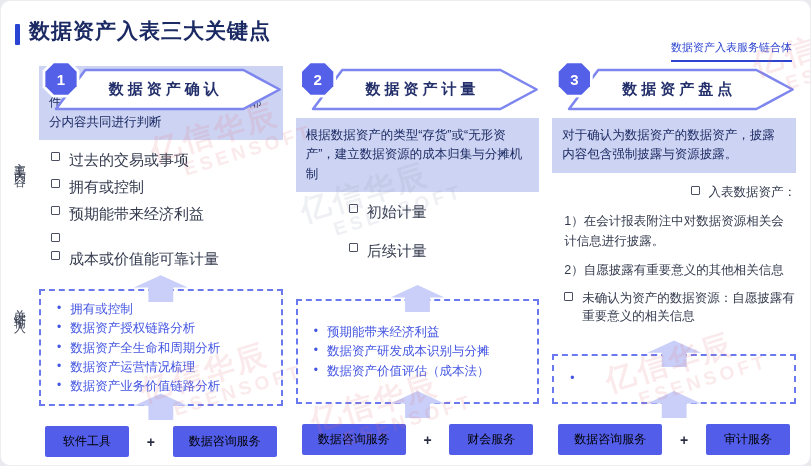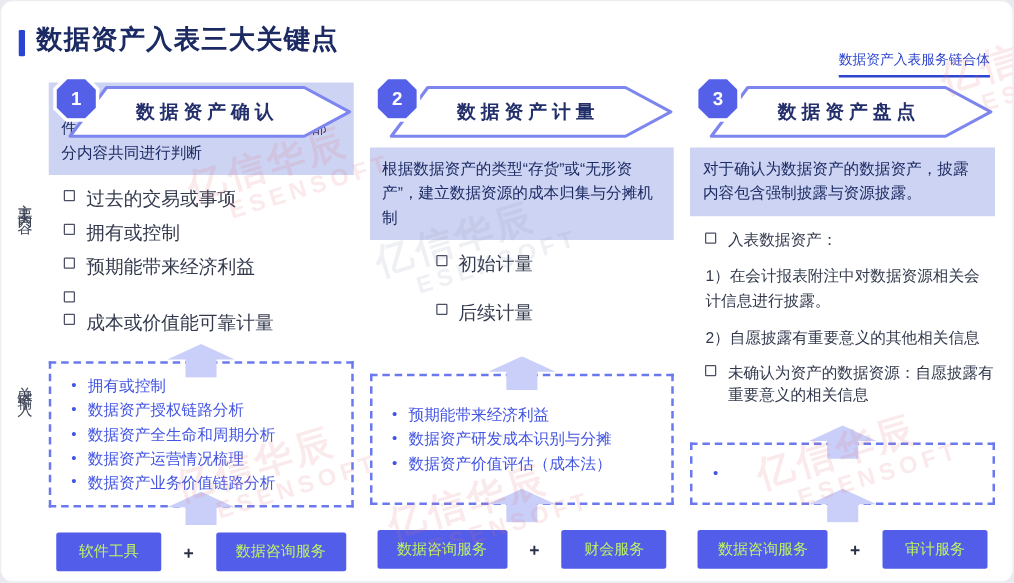--- a/index.html
+++ b/index.html
@@ -51,40 +51,40 @@
     background:#cdd3f2; color:#1c2b64; font-size:12.5px; line-height:1.55;
     padding:8px 10px; font-weight:500;
   }
   
   .checklist { list-style:none; margin:9px 0 0 12px; }
   .checklist li { display:flex; gap:9px; align-items:flex-start; margin-bottom:6px; font-size:15px; line-height:1.4; color:#333a4d; }
   .checklist.loose li { margin-bottom:18px;margin-left:41px; }
   .cbx { flex:none; width:9px; height:9px; border:1.3px solid #4a4f63; border-radius:1px; margin-top:3px; }
   
   .disclosure { margin:10px 0 0 12px; font-size:12.5px; color:#333a4d; }
-  .d-check { display:flex; gap:9px; align-items:flex-start; margin-bottom:9px; line-height:1.5; }
+  .d-check { display:flex; gap:9px; align-items:flex-start; margin-bottom:9px; line-height:1.5;justify-content:flex-end; }
   .d-para { margin:0 0 9px 0; line-height:1.6; }
   
   .bottom-group { margin-top:auto; display:flex; flex-direction:column; }
   .arrow-up {
     align-self:center; width:54px; height:27px; background:#c9cff8; flex:none;
     clip-path:polygon(50% 0,100% 46%,73% 46%,73% 100%,27% 100%,27% 46%,0 46%);
     position:relative; z-index:2;
   }
   .arrow-up.over-top { margin-bottom:-13px; }
   .arrow-up.over-bottom { margin-top:-13px; }
   .dashed-box { border:2px dashed #6b79ef; padding:7px 6px; background:transparent; }
   .dashed-box.centered { min-height:105px; display:flex; flex-direction:column; justify-content:center; }
   .dashed-box.small { padding:12px 6px; }
   .inputs { list-style:none; }
   .inputs li { display:flex; gap:9px; margin:3px 0 3px 10px; font-size:12.5px; line-height:1.3; color:#4355e2; }
   .dot { flex:none; font-size:12px; }
   .services { display:flex; align-items:center; margin-top:6px; padding:0 6px; }
   .svc-btn {
-    background:#525de9; color:#bef264; font-size:12px; border:none; border-radius:2px;
+    background:#525de9; color:#000000; font-size:12px; border:none; border-radius:2px;
     padding:7px 16px; min-width:84px; text-align:center; cursor:pointer; white-space:nowrap;
     font-family:inherit;
   }
   .plus { flex:1; text-align:center; color:#2b2f45; font-weight:bold; font-size:14px; }
   
   .wm { position:absolute; transform:rotate(-17deg); pointer-events:none; font-weight:bold; line-height:1; z-index:3; }
   .wm .wm-cn { font-size:30px; letter-spacing:3px; }
   .wm .wm-en { font-size:19px; letter-spacing:4px; margin:2px 0 0 26px; }
   .wm.pink { color:rgba(225,115,125,0.15); }
   .wm.gray { color:rgba(140,152,175,0.14); }

